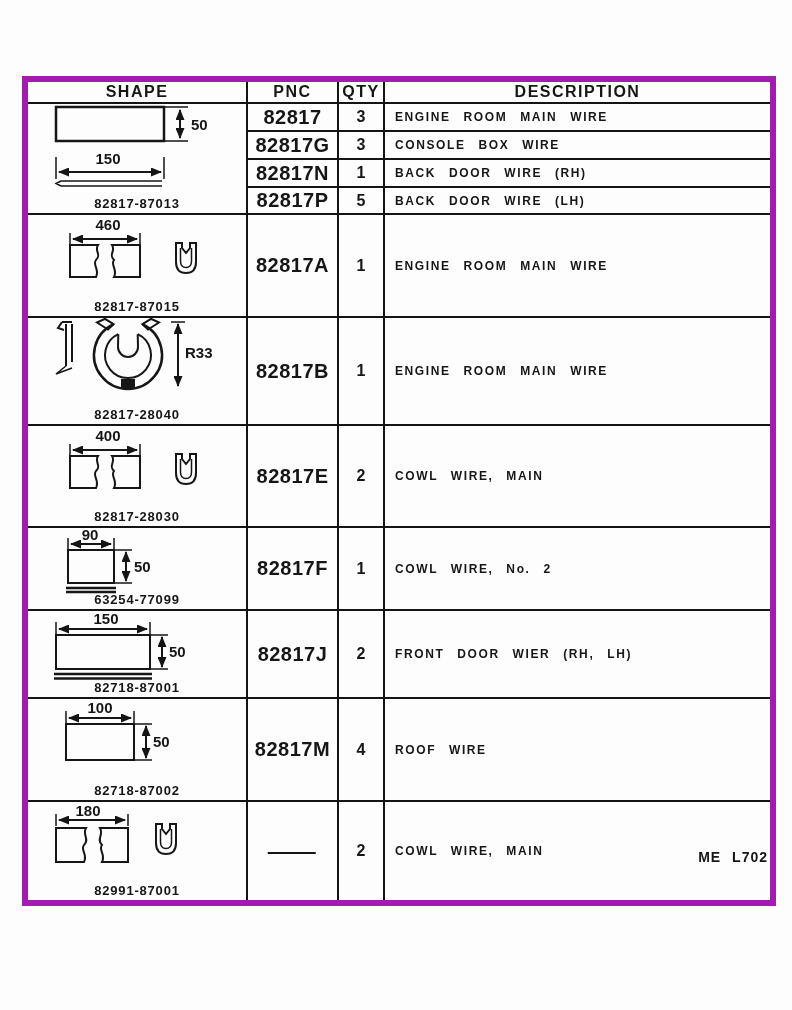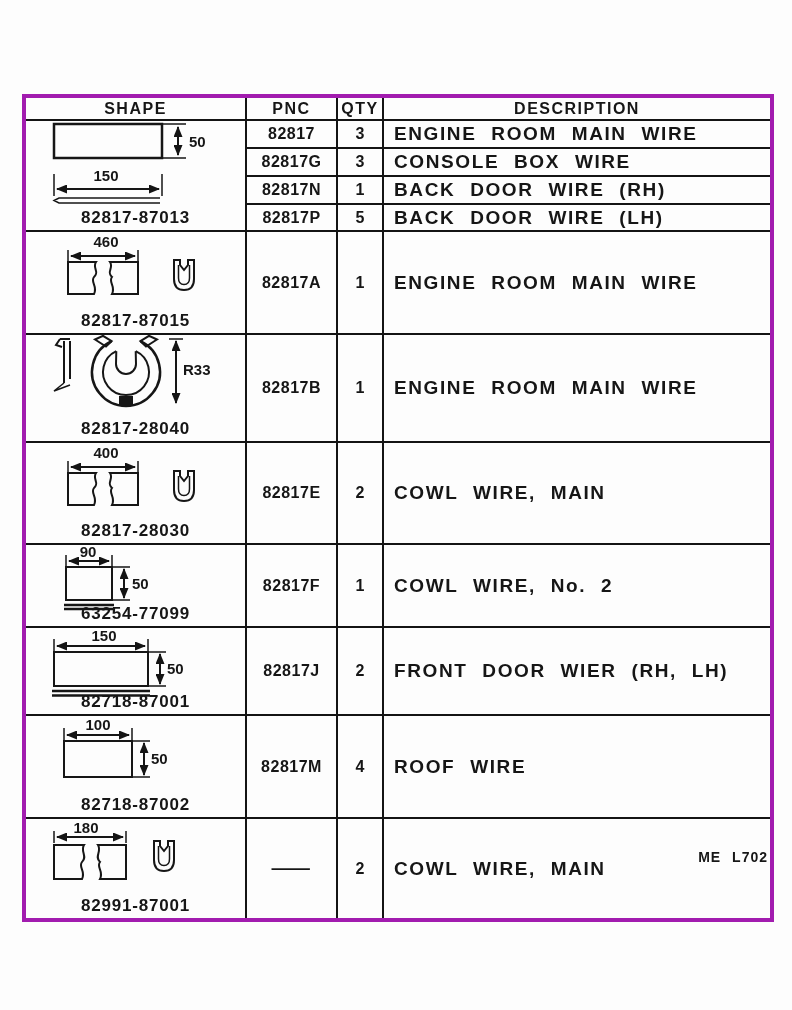--- a/index.html
+++ b/index.html
@@ -4,37 +4,37 @@
 <style>
   * { box-sizing: border-box; }
   html,body { margin:0; padding:0; }
   body { background:#ffffff; }
   .page {
     position:relative; width:792px; height:1010px; margin:0 auto;
     background:#fdfdfd; color:#161616; overflow:hidden;
     font-family:"Liberation Sans","DejaVu Sans",sans-serif;
   }
   table.parts {
-    position:absolute; left:22px; top:94px; width:748px;
+    position:absolute; left:22px; top:76px; width:748px;
     border-collapse:collapse; table-layout:fixed;
-    border:4px solid #a21caf;
+    border:6px solid #a21caf;
   }
   .parts th, .parts td { border:2px solid #141414; padding:0; vertical-align:middle; overflow:hidden; }
   .parts th {
     font-size:16px; font-weight:bold; letter-spacing:1.5px; height:24px;
     text-align:center; background:#fdfdfd;
   }
-  td.pnc  { text-align:center; font-size:16px; font-weight:bold; letter-spacing:0.5px; }
+  td.pnc  { text-align:center; font-size:20px; font-weight:bold; letter-spacing:0.5px; }
   td.qty  { text-align:center; font-size:16px; font-weight:bold; }
-  td.desc { font-size:19px; font-weight:bold; letter-spacing:1.6px; word-spacing:8px; padding-left:10px; }
+  td.desc { font-size:12px; font-weight:bold; letter-spacing:1.6px; word-spacing:8px; padding-left:10px; }
   td.shape { position:relative; vertical-align:top; }
   td.shape svg { display:block; }
   .pn {
     position:absolute; left:0; right:0; bottom:2px; text-align:center;
-    font-size:17px; font-weight:bold; letter-spacing:0.8px; white-space:nowrap;
+    font-size:13px; font-weight:bold; letter-spacing:0.8px; white-space:nowrap;
   }
   svg text {
     font-family:"Liberation Sans","DejaVu Sans",sans-serif;
     font-size:15px; font-weight:bold; fill:#161616;
   }
   .sk  { stroke:#161616; stroke-width:2; fill:none; }
   .sk25{ stroke:#161616; stroke-width:2.5; fill:none; }
   .sk15{ stroke:#161616; stroke-width:1.5; fill:none; }
   .fill{ fill:#161616; stroke:none; }
   .dash { display:inline-block; transform:scaleX(2.4); transform-origin:center; }

